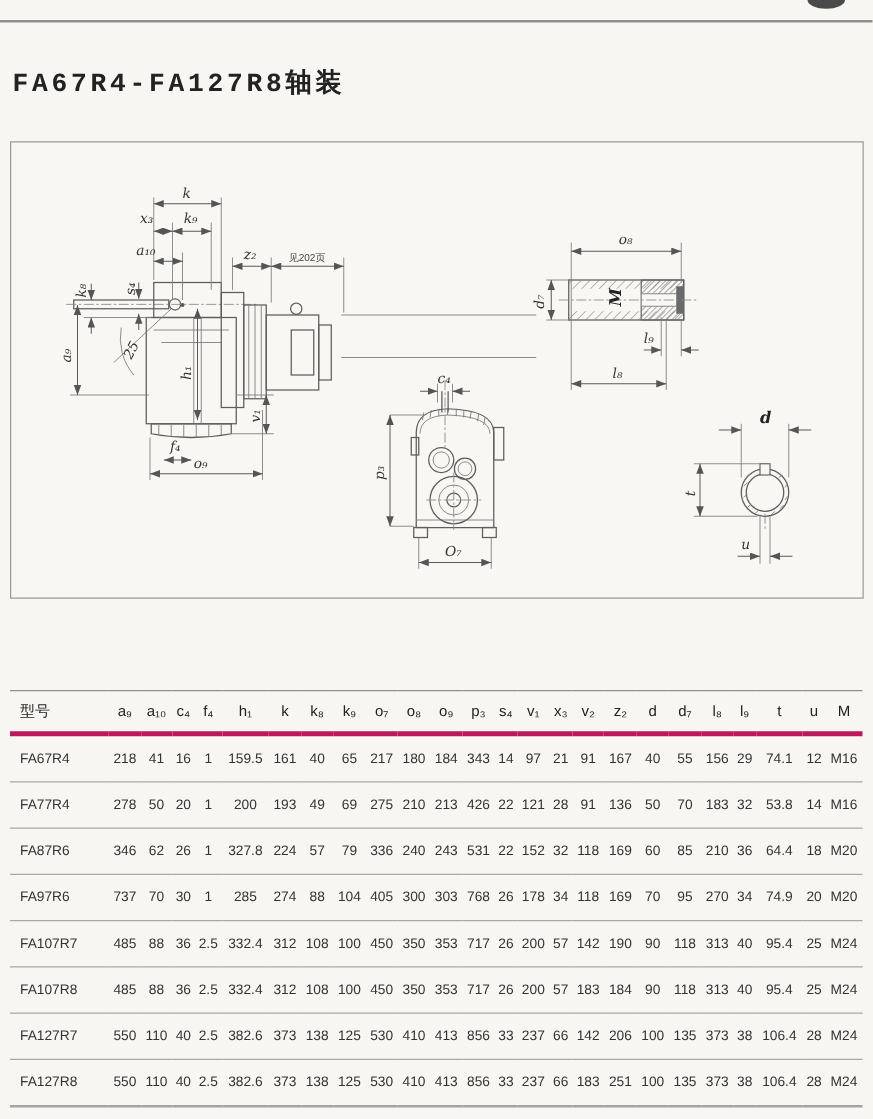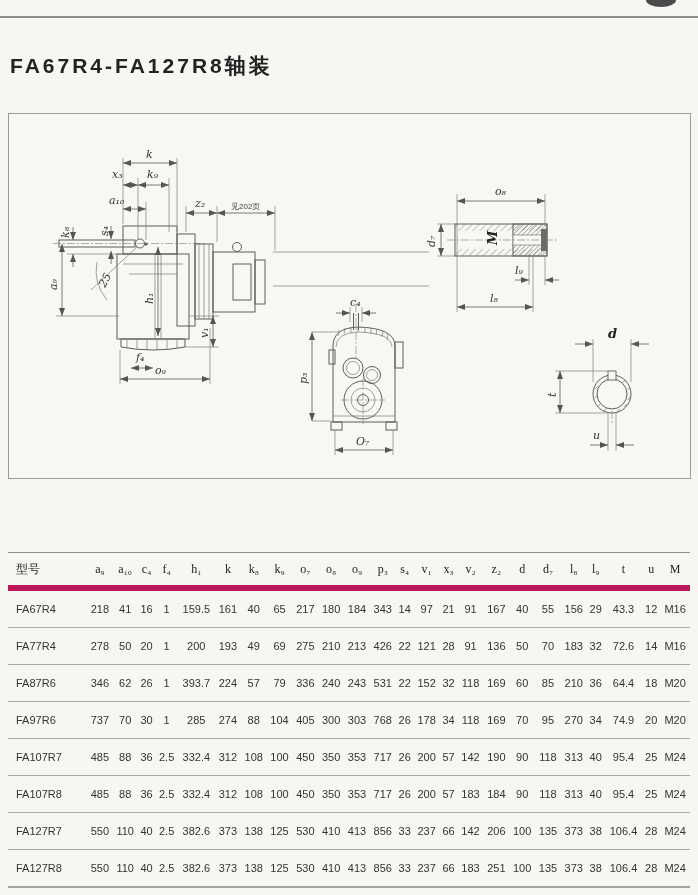--- a/index.html
+++ b/index.html
@@ -13,39 +13,39 @@
   }
   .top-rule{
     position:absolute;left:0;top:16px;width:698px;height:2px;background:#8f8f8f;
   }
   .corner-icon{
     position:absolute;right:22px;top:-7px;width:30px;height:14px;
     background:#4a4a4a;border-radius:50%;
   }
   .page-title{
     position:absolute;left:10px;top:38px;
-    font-family:Liberation Sans, sans-serif;
+    font-family:Liberation Mono, monospace;
     font-size:21px;font-weight:600;letter-spacing:3px;color:#222;
     white-space:nowrap;
   }
   .drawing-box{
     position:absolute;left:8px;top:113px;width:681px;height:364px;
     border:1px solid #9a9a9a;background:#f8f7f4;
   }
   .drawing-box svg{display:block;}
 
   .tbl-wrap{position:absolute;left:8px;top:552px;width:682px;}
   table.dims{
     width:682px;border-collapse:collapse;table-layout:auto;
     border-top:1px solid #909090;
   }
   table.dims th{
     font-size:12px;font-weight:normal;color:#222;
     height:32px;text-align:center;padding:0 1px;
-    border-bottom:6px solid #be185d;white-space:nowrap;font-family:Liberation Serif, serif;
+    border-bottom:4px solid #be185d;white-space:nowrap;
   }
   table.dims td{
     font-size:11px;color:#333;height:36px;text-align:center;padding:0 1px;
     border-bottom:1px solid #a8a8a8;white-space:nowrap;
   }
   table.dims th:first-child, table.dims td:first-child{
     text-align:left;padding-left:8px;width:70px;
   }
   table.dims tr:last-child td{border-bottom:2px solid #a3a3a3;}
 
@@ -346,21 +346,21 @@
           <td>343</td>
           <td>14</td>
           <td>97</td>
           <td>21</td>
           <td>91</td>
           <td>167</td>
           <td>40</td>
           <td>55</td>
           <td>156</td>
           <td>29</td>
-          <td>43.3</td>
+          <td>74.1</td>
           <td>12</td>
           <td>M16</td>
         </tr>
         <tr>
           <td>FA77R4</td>
           <td>278</td>
           <td>50</td>
           <td>20</td>
           <td>1</td>
           <td>200</td>
@@ -373,31 +373,31 @@
           <td>426</td>
           <td>22</td>
           <td>121</td>
           <td>28</td>
           <td>91</td>
           <td>136</td>
           <td>50</td>
           <td>70</td>
           <td>183</td>
           <td>32</td>
-          <td>72.6</td>
+          <td>53.8</td>
           <td>14</td>
           <td>M16</td>
         </tr>
         <tr>
           <td>FA87R6</td>
           <td>346</td>
           <td>62</td>
           <td>26</td>
           <td>1</td>
-          <td>393.7</td>
+          <td>327.8</td>
           <td>224</td>
           <td>57</td>
           <td>79</td>
           <td>336</td>
           <td>240</td>
           <td>243</td>
           <td>531</td>
           <td>22</td>
           <td>152</td>
           <td>32</td>

